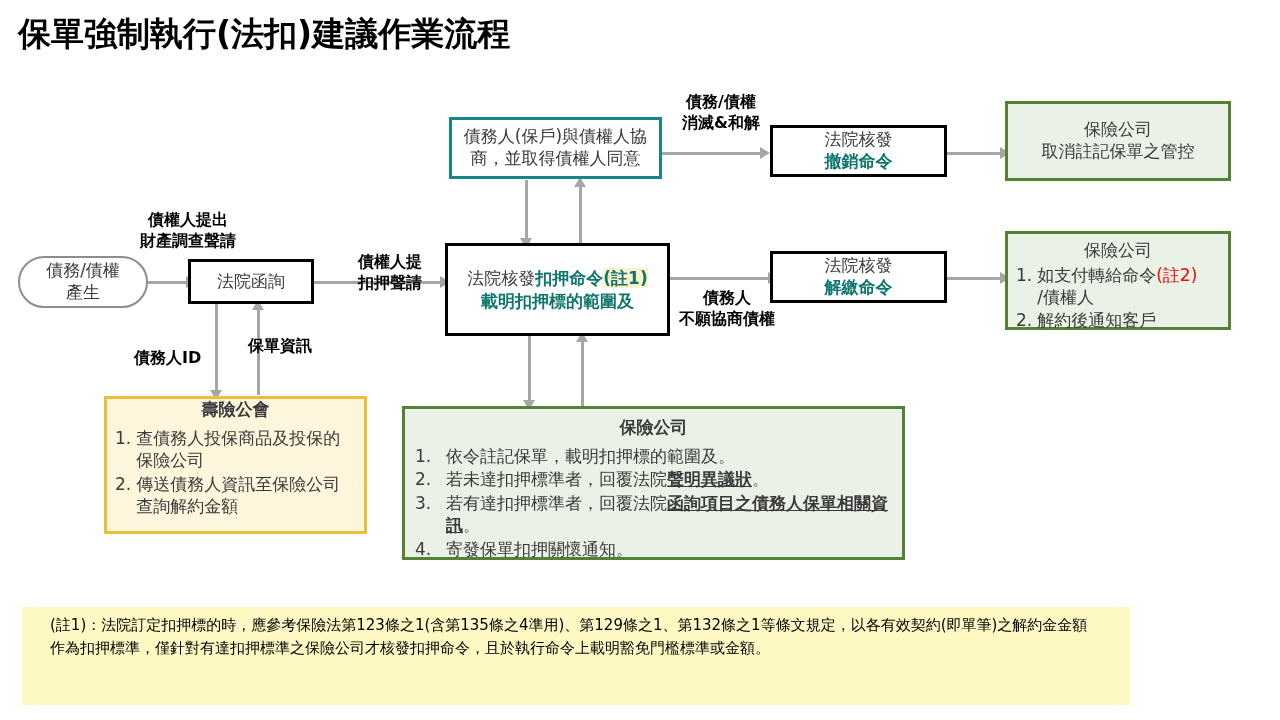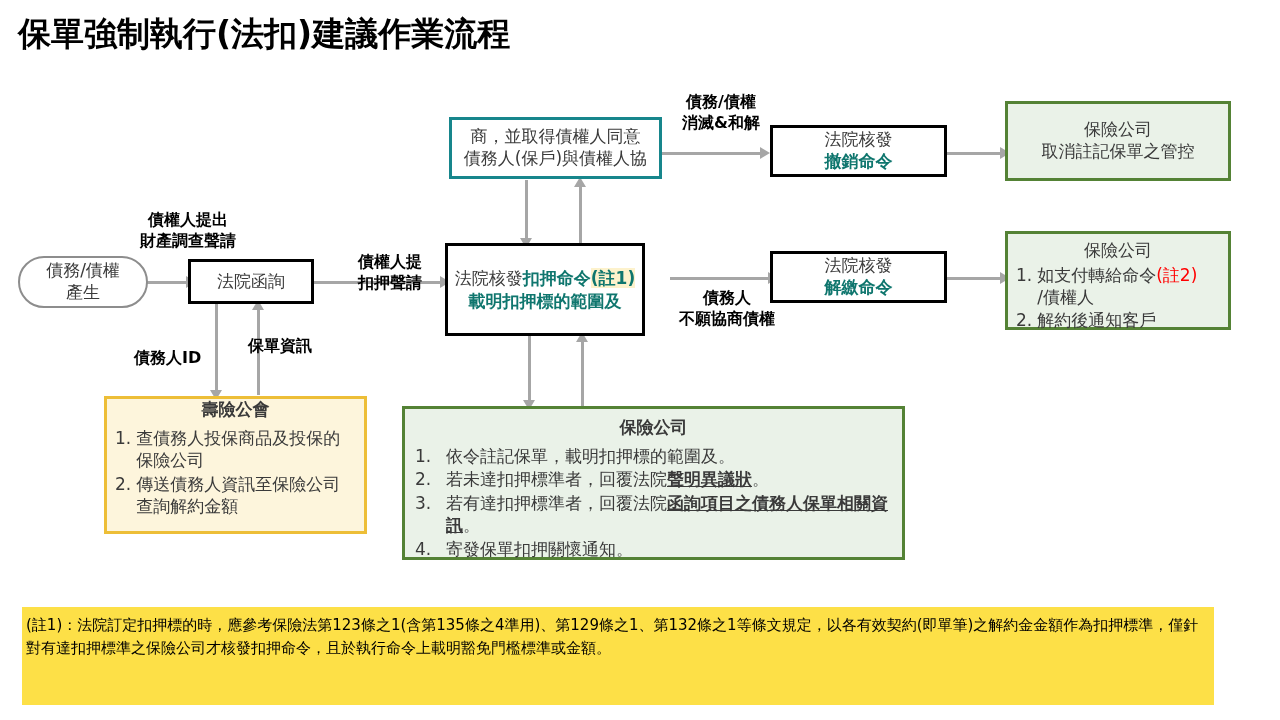--- a/index.html
+++ b/index.html
@@ -108,23 +108,23 @@
     font-size: 17px; text-align: left; color: #3a3a3a;
     line-height: 1.32;
   }
   .ol li { display: flex; align-items: flex-start; }
   .ol .num { flex: 0 0 auto; margin-right: 5px; }
   .ol .txt { flex: 1 1 auto; }
 
   
   #notes {
     left: 22px; top: 607px;
-    width: 1192px; height: 98px;
-    background: #fde047;
-    padding: 7px 4px;
+    width: 1108px; height: 98px;
+    background: #fef9c3;
+    padding: 7px 28px;
     box-sizing: border-box;
     font-size: 15px;
     line-height: 1.5;
   }
   .note-line { white-space: normal; }
   .note1 { color: #000000; }
   .note2 { color: #ff0000; }
 </style>
 </head>
 <body>
@@ -199,26 +199,26 @@
       <div>產生</div>
     </div>
   </div>
 
   <div class="abs node node-black" style="left:188px; top:259px; width:126px; height:45px;">
     <div>法院函詢</div>
   </div>
 
   <div class="abs node node-teal" style="left:449px; top:117px; width:213px; height:62px;">
     <div>
+      <div>債務人(保戶)與債權人協</div>
       <div>商，並取得債權人同意</div>
-      <div>債務人(保戶)與債權人協</div>
-    </div>
-  </div>
-
-  <div class="abs node node-black" style="left:445px; top:243px; width:200px; height:93px;">
+    </div>
+  </div>
+
+  <div class="abs node node-black" style="left:445px; top:243px; width:225px; height:93px;">
     <div style="line-height:1.3;">
       <div>
         <span>法院核發</span><span class="blue">扣押命令</span><span class="blue hl">(註1)</span>
       </div>
       <div class="blue">載明扣押標的範圍及</div>
     </div>
   </div>
 
   <div class="abs node node-black" style="left:770px; top:125px; width:177px; height:52px;">
     <div>

